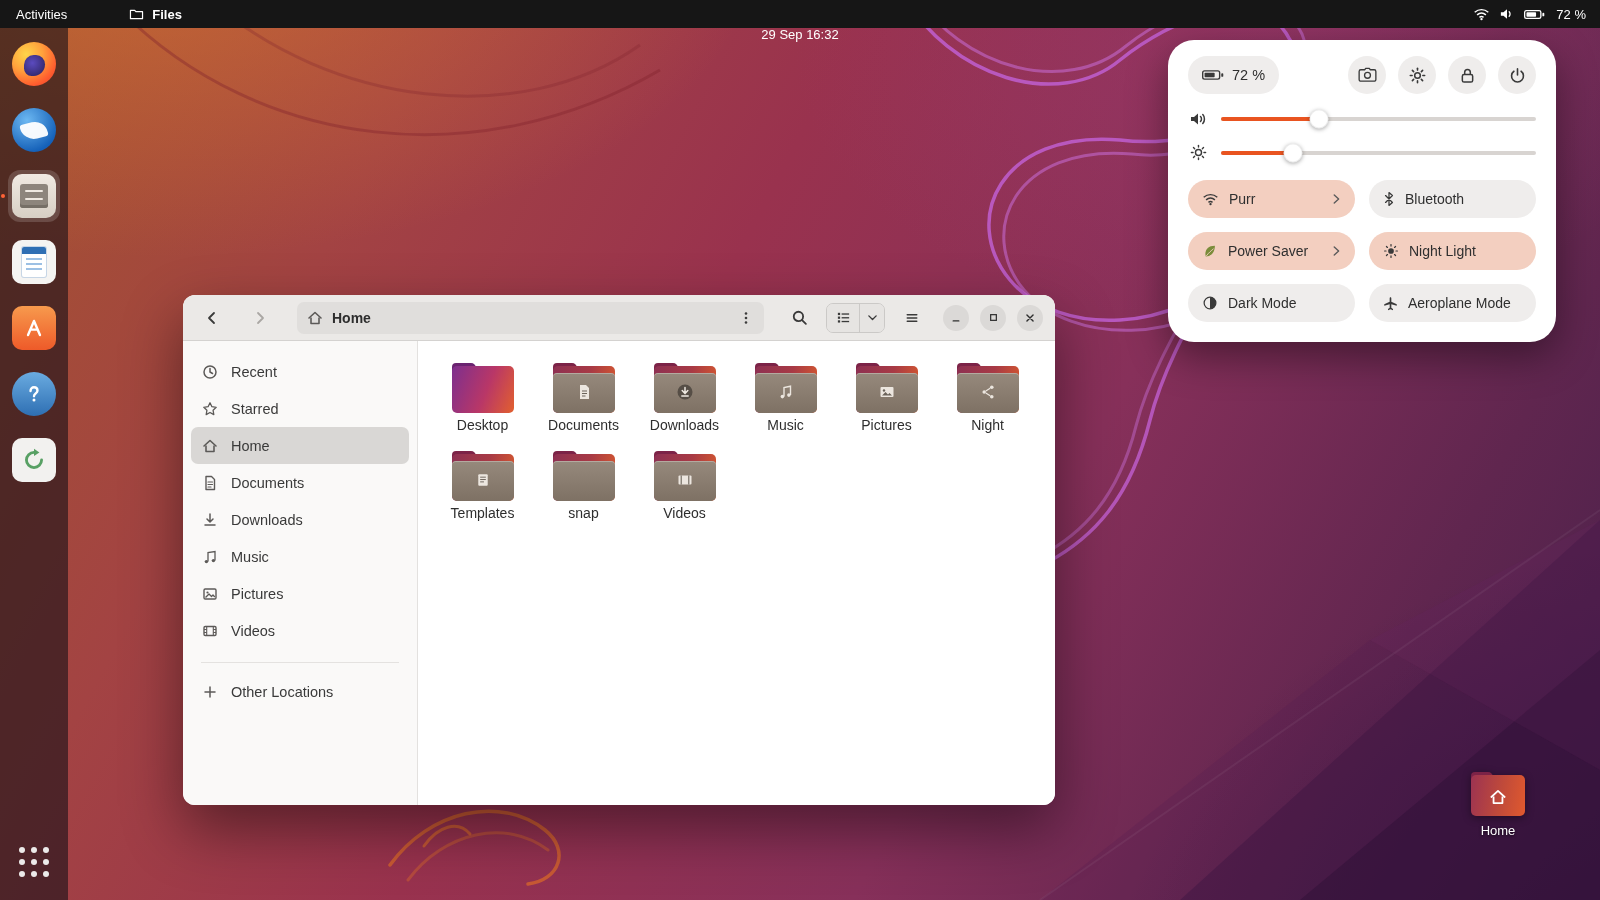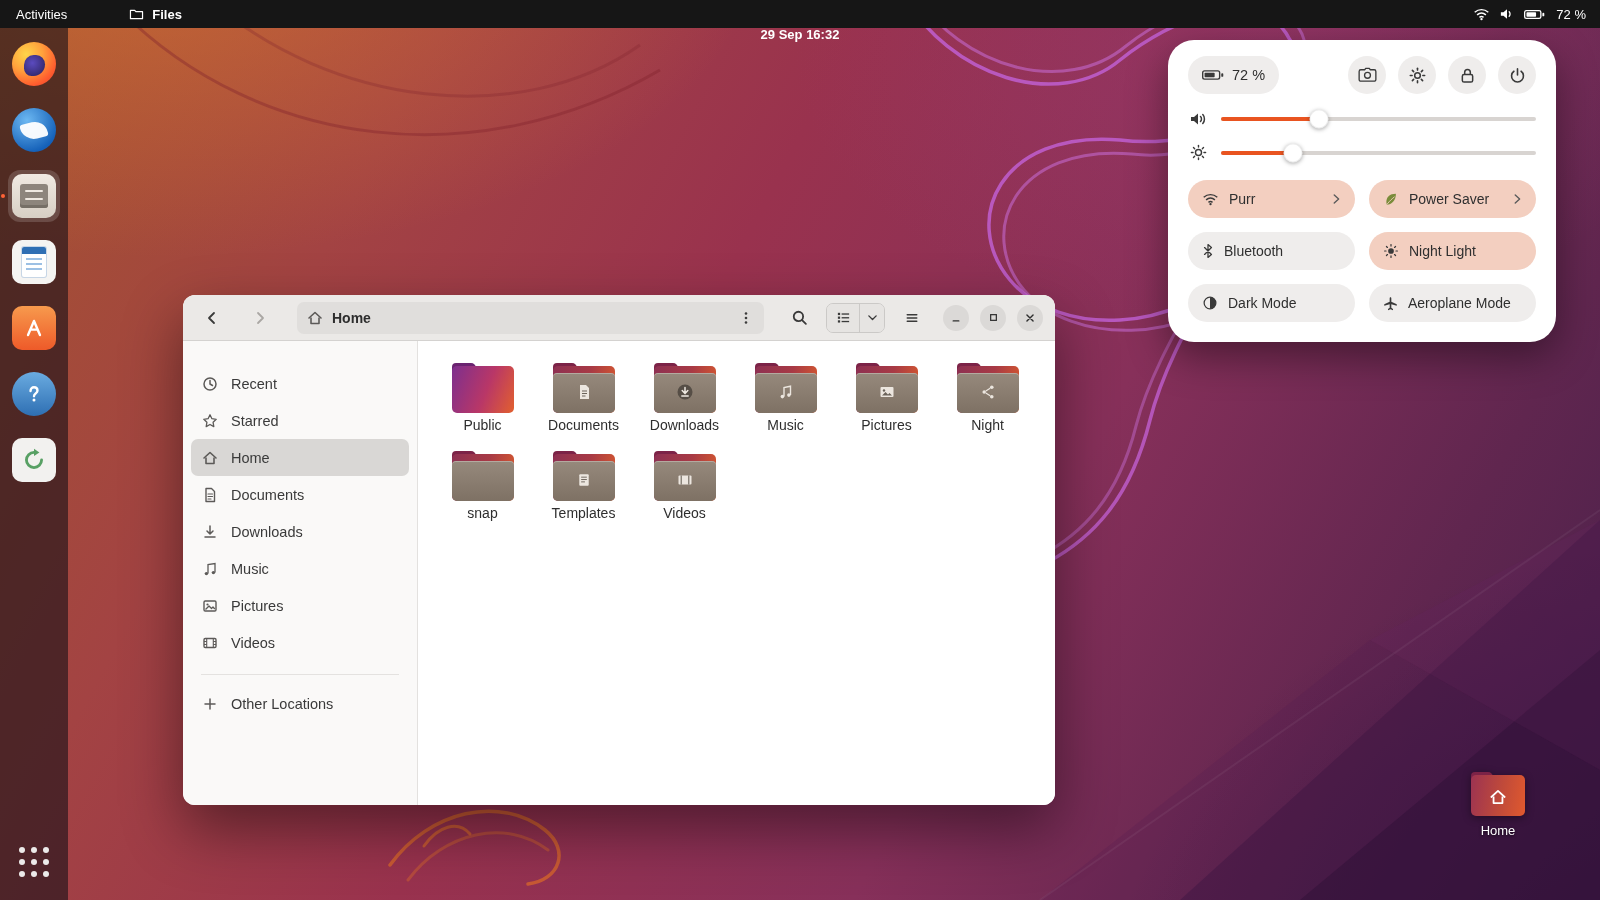--- a/index.html
+++ b/index.html
@@ -13,21 +13,21 @@
       radial-gradient(700px 420px at 78% 6%, rgba(164,62,120,.35), rgba(164,62,120,0) 65%),
       radial-gradient(1000px 760px at 108% 112%, rgba(40,13,54,.8), rgba(40,13,54,0) 62%),
       linear-gradient(118deg,#a4542f 0%,#a34343 22%,#99324e 42%,#87305a 64%,#60264f 84%,#47204b 100%);}
   .wall-art{position:absolute;inset:0;width:100%;height:100%;}
 
   
   .topbar{position:absolute;top:0;left:0;right:0;height:28px;background:#161616;color:#fff;
     display:flex;align-items:center;font-size:13px;z-index:60;}
   .tb-activities{padding:12px 16px;height:100%;display:flex;align-items:center;cursor:default;text-align:center;}
   .tb-app{display:flex;align-items:center;gap:8px;margin-left:46px;font-weight:700;}
-  .tb-clock{position:absolute;left:50%;transform:translateX(-50%);font-weight:700;margin-top:40px;}
+  .tb-clock{position:absolute;left:50%;transform:translateX(-50%);font-weight:400;margin-top:40px;}
   .tb-right{margin-left:auto;display:flex;align-items:center;gap:9px;padding-right:14px;}
   .tb-ic{display:flex;align-items:center;color:#fff;}
   .tb-batt-text{margin-left:2px;}
 
   
   .dock{position:absolute;left:0;top:28px;bottom:0;width:68px;background:rgba(26,17,24,.62);
     z-index:55;display:flex;flex-direction:column;align-items:center;padding-top:10px;gap:14px;box-sizing:border-box;}
   .dock-item{position:relative;width:52px;height:52px;border-radius:12px;display:flex;align-items:center;justify-content:center;}
   .dock-item.running{background:rgba(255,255,255,.16);}
   .dock-item.running::before{content:"";position:absolute;left:-7px;top:50%;transform:translateY(-50%);
@@ -71,21 +71,21 @@
   .pathbar .home-label{font-weight:700;font-size:14px;margin-left:9px;}
   .pathbar .kebab{margin-left:auto;display:flex;color:#3c3c3c;}
   .hb-iconbtn{width:34px;height:30px;border-radius:7px;display:flex;align-items:center;justify-content:center;color:#3a3a3a;}
   .view-split{display:flex;align-items:center;border:1px solid #cbc9c7;border-radius:7px;overflow:hidden;margin:0 6px;}
   .vs-seg{width:32px;height:28px;display:flex;align-items:center;justify-content:center;background:#e6e4e2;color:#3a3a3a;}
   .vs-seg.arrow{width:24px;border-left:1px solid #cbc9c7;}
   .win-controls{display:flex;align-items:center;gap:11px;margin-left:10px;}
   .win-btn{width:26px;height:26px;border-radius:50%;background:#dbd9d7;display:flex;align-items:center;justify-content:center;color:#2e2e2e;}
 
   .sidebar{position:absolute;left:0;top:46px;bottom:0;width:235px;background:#faf9f8;
-    border-right:1px solid #e3e1df;box-sizing:border-box;padding-top:24px;}
+    border-right:1px solid #e3e1df;box-sizing:border-box;padding-top:12px;}
   .sb-item{display:flex;align-items:center;gap:13px;height:37px;margin:0 8px;padding:0 11px;
     border-radius:7px;font-size:14.5px;color:#3a3a3a;}
   .sb-item.selected{background:#d9d7d5;}
   .sb-ic{width:16px;height:16px;display:flex;color:#5c5a58;}
   .sb-sep{height:1px;background:#e4e2e0;margin:13px 18px 10px;}
 
   .files-main{position:absolute;left:235px;top:46px;right:0;bottom:0;background:#fff;
     padding:22px 0 0 14px;box-sizing:border-box;display:grid;grid-template-columns:repeat(6,101px);
     grid-auto-rows:88px;justify-items:center;align-content:start;}
   .folder-item{width:100px;text-align:center;font-size:14px;color:#2e2e2e;}
@@ -331,21 +331,21 @@
         <span>Other Locations</span>
       </div>
     </div>
 
     <div class="files-main">
       <div class="folder-item">
         <div class="folder-ico">
             <div class="fo-tab desk"></div>
             <div class="fo-back desk"></div>
           </div>
-        <div>Public</div>
+        <div>Desktop</div>
       </div>
       <div class="folder-item">
         <div class="folder-ico">
             <div class="fo-tab"></div>
             <div class="fo-back"></div>
             <div class="fo-front"></div>
           <span class="fo-emblem">
               <svg viewBox="0 0 18 18" width="18" height="18">
                 <path d="M5 2 H11 L14 5 V16 H5 Z" fill="#ece6df"></path>
                 <path d="M7 8 H12 M7 10.5 H12 M7 13 H10.5" stroke="#6b635a" stroke-width="1"></path>
@@ -413,36 +413,36 @@
               </svg>
             </span>
         </div>
         <div>Night</div>
       </div>
       <div class="folder-item">
         <div class="folder-ico">
             <div class="fo-tab"></div>
             <div class="fo-back"></div>
             <div class="fo-front"></div>
-          </div>
-        <div>snap</div>
-      </div>
-      <div class="folder-item">
-        <div class="folder-ico">
-            <div class="fo-tab"></div>
-            <div class="fo-back"></div>
-            <div class="fo-front"></div>
           <span class="fo-emblem">
               <svg viewBox="0 0 18 18" width="17" height="17">
                 <rect x="4" y="3" width="10" height="12" rx="1" fill="#ece6df"></rect>
                 <path d="M6 6 H12 M6 8.5 H12 M6 11 H10" stroke="#6b635a" stroke-width="1"></path>
               </svg>
             </span>
         </div>
         <div>Templates</div>
+      </div>
+      <div class="folder-item">
+        <div class="folder-ico">
+            <div class="fo-tab"></div>
+            <div class="fo-back"></div>
+            <div class="fo-front"></div>
+          </div>
+        <div>snap</div>
       </div>
       <div class="folder-item">
         <div class="folder-ico">
             <div class="fo-tab"></div>
             <div class="fo-back"></div>
             <div class="fo-front"></div>
           <span class="fo-emblem">
               <svg viewBox="0 0 18 18" width="18" height="18">
                 <rect x="2.5" y="4.5" width="13" height="9" rx="1" fill="#ece6df"></rect>
                 <path d="M5.2 4.5 V13.5 M12.8 4.5 V13.5" stroke="#6b635a" stroke-width="1.1"></path>
@@ -547,41 +547,41 @@
               <circle cx="10" cy="14" r="1.4" fill="currentColor"></circle>
             </svg>
           </span>
         <span>Purr</span>
         <span class="chev">
             <svg viewBox="0 0 16 16" width="14" height="14">
               <path d="M6 3.5 L11 8 L6 12.5" fill="none" stroke="currentColor" stroke-width="1.6" stroke-linecap="round" stroke-linejoin="round"></path>
             </svg>
           </span>
       </div>
+      <div class="qs-toggle">
+        <span class="qt-ic">
+            <svg viewBox="0 0 14 18" width="12" height="16">
+              <path d="M3 5 L11 13 L7 16.5 V1.5 L11 5 L3 13" fill="none" stroke="currentColor" stroke-width="1.5" stroke-linecap="round" stroke-linejoin="round"></path>
+            </svg>
+          </span>
+        <span>Bluetooth</span>
+      </div>
       <div class="qs-toggle active">
         <span class="qt-ic leaf">
             <svg viewBox="0 0 18 18" width="16" height="16">
               <path d="M14.5 3 C7.5 3 3.8 7 3.8 12 C3.8 13.6 4.3 15.2 4.3 15.2 C9.5 15.2 14.5 11 14.5 3 Z" fill="currentColor"></path>
               <path d="M4.8 14.6 C7.5 11 10.5 8.5 13 6.5" fill="none" stroke="#f3cfc0" stroke-width="1"></path>
             </svg>
           </span>
         <span>Power Saver</span>
         <span class="chev">
             <svg viewBox="0 0 16 16" width="14" height="14">
               <path d="M6 3.5 L11 8 L6 12.5" fill="none" stroke="currentColor" stroke-width="1.6" stroke-linecap="round" stroke-linejoin="round"></path>
             </svg>
           </span>
-      </div>
-      <div class="qs-toggle">
-        <span class="qt-ic">
-            <svg viewBox="0 0 14 18" width="12" height="16">
-              <path d="M3 5 L11 13 L7 16.5 V1.5 L11 5 L3 13" fill="none" stroke="currentColor" stroke-width="1.5" stroke-linecap="round" stroke-linejoin="round"></path>
-            </svg>
-          </span>
-        <span>Bluetooth</span>
       </div>
       <div class="qs-toggle active">
         <span class="qt-ic">
             <svg viewBox="0 0 18 18" width="16" height="16">
               <circle cx="9" cy="9" r="3.2" fill="currentColor"></circle>
               <g stroke="currentColor" stroke-width="1.4" stroke-linecap="round">
                 <path d="M9 1.8 V3.4"></path>
                 <path d="M9 14.6 V16.2"></path>
                 <path d="M1.8 9 H3.4"></path>
                 <path d="M14.6 9 H16.2"></path>

